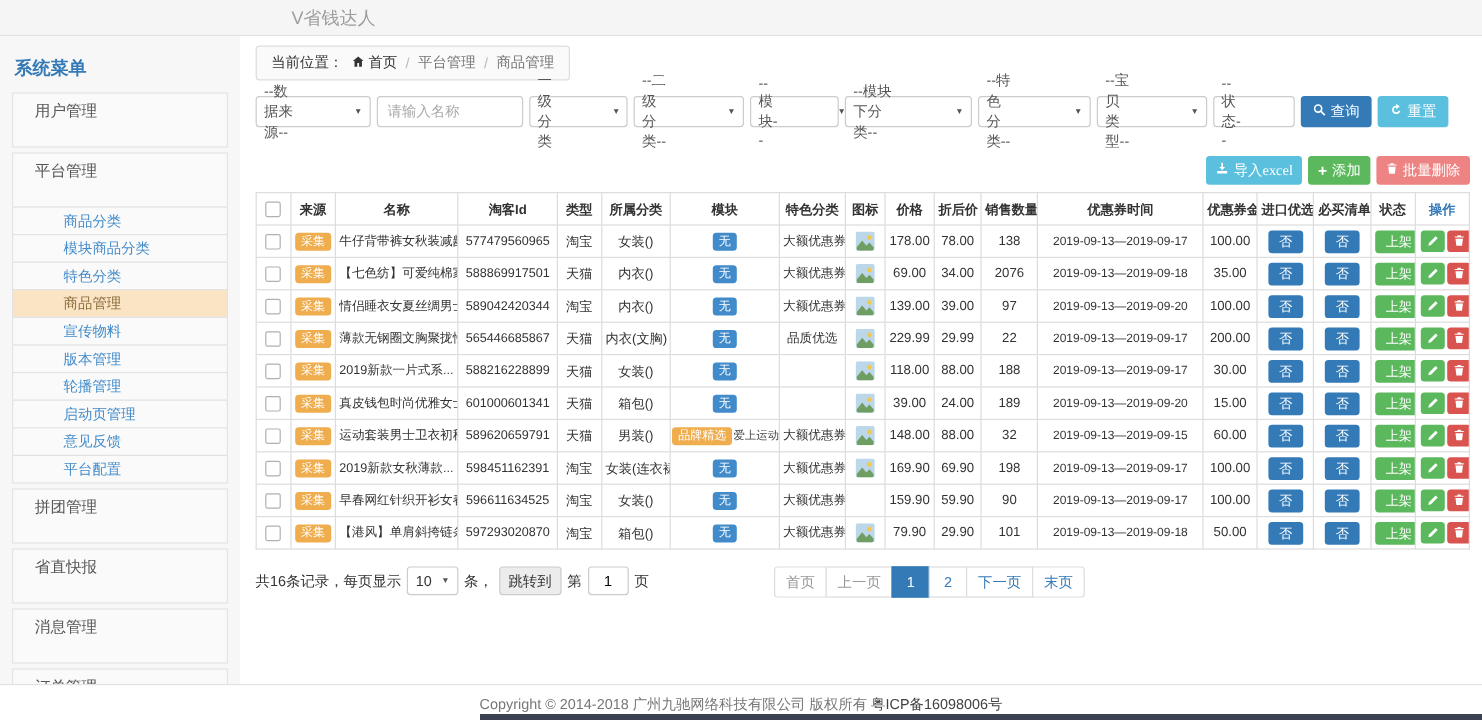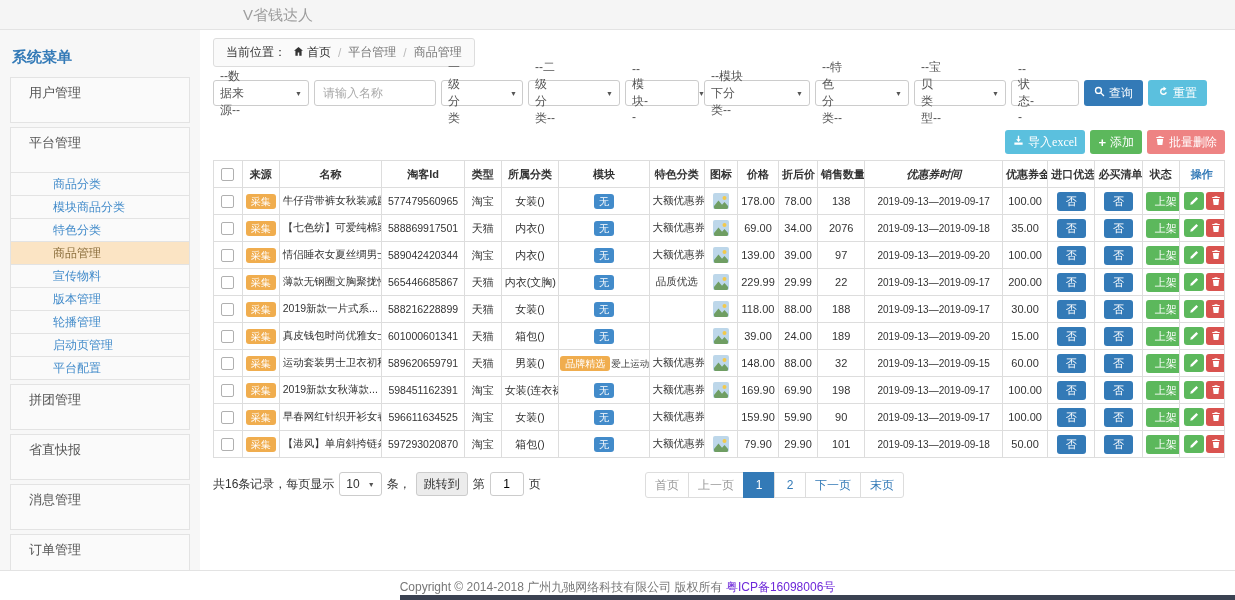--- a/index.html
+++ b/index.html
@@ -81,21 +81,21 @@
   .jump-input { width:34px; height:24px; border:1px solid #ccc; border-radius:3px; text-align:center; font-size:12px; }
   .pager-btns { position:absolute; left:432px; top:0; display:flex; }
   .page-btn { height:26px; min-width:32px; padding:0 9px; background:#fff; border:1px solid #ddd; color:#337ab7; font-size:12px; margin-left:-1px; cursor:pointer; font-family:inherit; }
   .page-btn:first-child { border-radius:3px 0 0 3px; margin-left:0; }
   .page-btn:last-child { border-radius:0 3px 3px 0; }
   .page-btn.disabled { color:#999; }
   .page-btn.active { background:#337ab7; border-color:#337ab7; color:#fff; }
 
   
   .footer { position:absolute; left:0; right:0; bottom:5px; height:25px; background:#fff; border-top:1px solid #e3e3e3; text-align:center; padding-top:8px; font-size:12px; color:#777; }
-  .footer a { color:#6d28d9; text-decoration:none; cursor:pointer;text-align:center; }
+  .footer a { color:#404040; text-decoration:none; cursor:pointer;text-align:center; }
   .bottom-strip { position:absolute; left:400px; right:0; bottom:0; height:5px; background:#3b4252; }
 </style>
 </head>
 <body>
 
 <div class="topbar">
   <div class="brand">V省钱达人</div>
 </div>
 
 <div class="sidebar">
@@ -104,20 +104,21 @@
       <div class="side-item top">用户管理</div>
       <div class="side-item top">平台管理</div>
       <div class="side-item sub">商品分类</div>
       <div class="side-item sub">模块商品分类</div>
       <div class="side-item sub">特色分类</div>
       <div class="side-item sub active">商品管理</div>
       <div class="side-item sub">宣传物料</div>
       <div class="side-item sub">版本管理</div>
       <div class="side-item sub">轮播管理</div>
       <div class="side-item sub">启动页管理</div>
+      <div class="side-item sub">意见反馈</div>
       <div class="side-item sub">平台配置</div>
       <div class="side-item top">拼团管理</div>
       <div class="side-item top">省直快报</div>
       <div class="side-item top">消息管理</div>
       <div class="side-item top">订单管理</div>
       <div class="side-item top">兑换管理</div>
       <div class="side-item top cut"></div>
     </div>
 </div>
 
@@ -205,21 +206,21 @@
           <th style="width: 100px;">名称</th>
           <th style="width: 80px;">淘客Id</th>
           <th style="width: 36px;">类型</th>
           <th style="width: 56px;">所属分类</th>
           <th style="width: 88px;">模块</th>
           <th style="width: 54px;">特色分类</th>
           <th style="width: 32px;">图标</th>
           <th style="width: 40px;">价格</th>
           <th style="width: 38px;">折后价</th>
           <th style="width: 46px;">销售数量</th>
-          <th style="width: 134px; font-style: italic;">优惠券时间</th>
+          <th style="width: 134px;">优惠券时间</th>
           <th style="width: 44px;">优惠券金额</th>
           <th style="width: 46px;">进口优选</th>
           <th style="width: 46px;">必买清单</th>
           <th style="width: 36px;">状态</th>
           <th class="op-head" style="width: 44px;">操作</th>
         </tr>
       </thead>
     <tbody>
         <tr>
           <td><span class="checkbox"></span></td>

